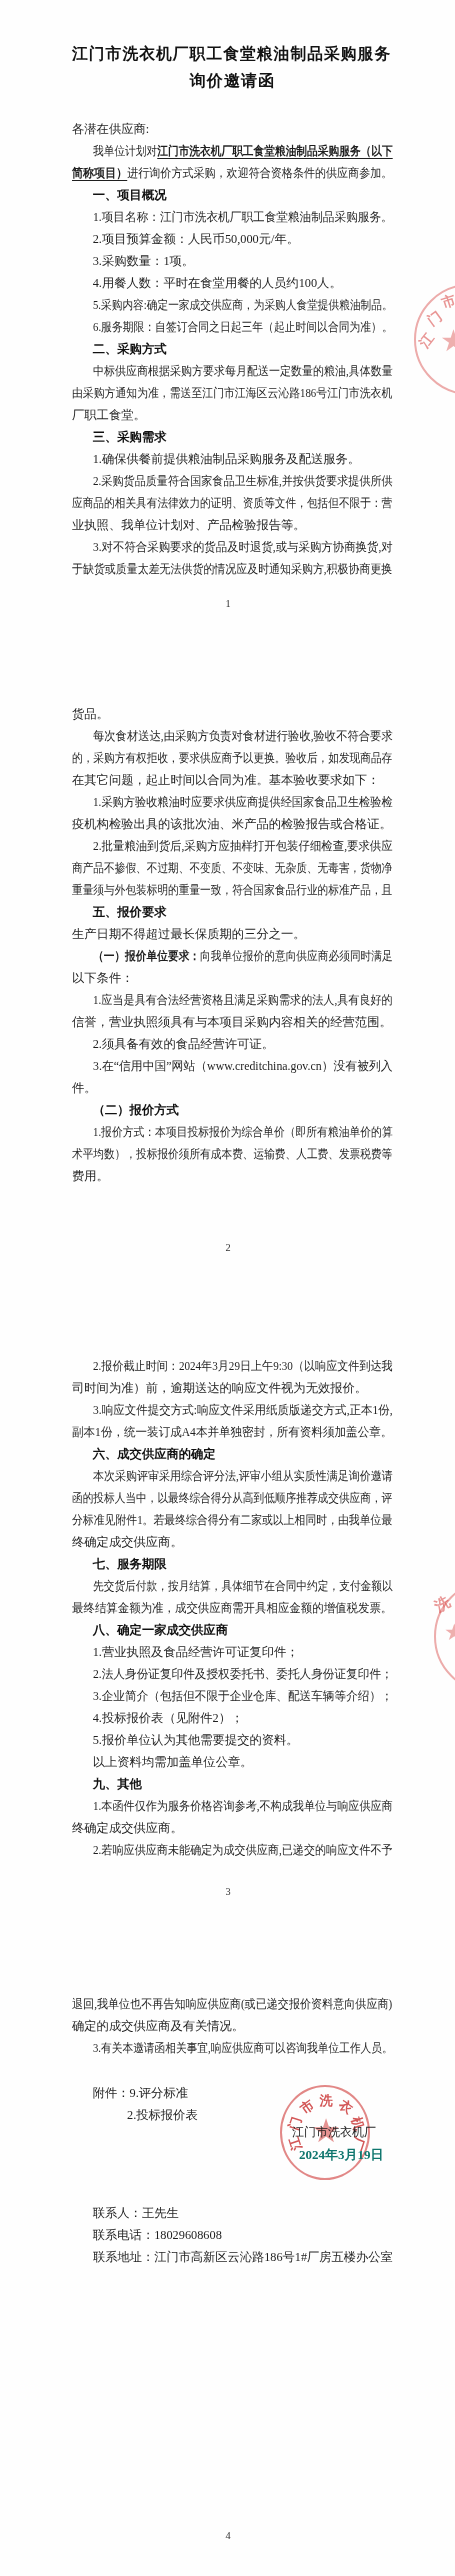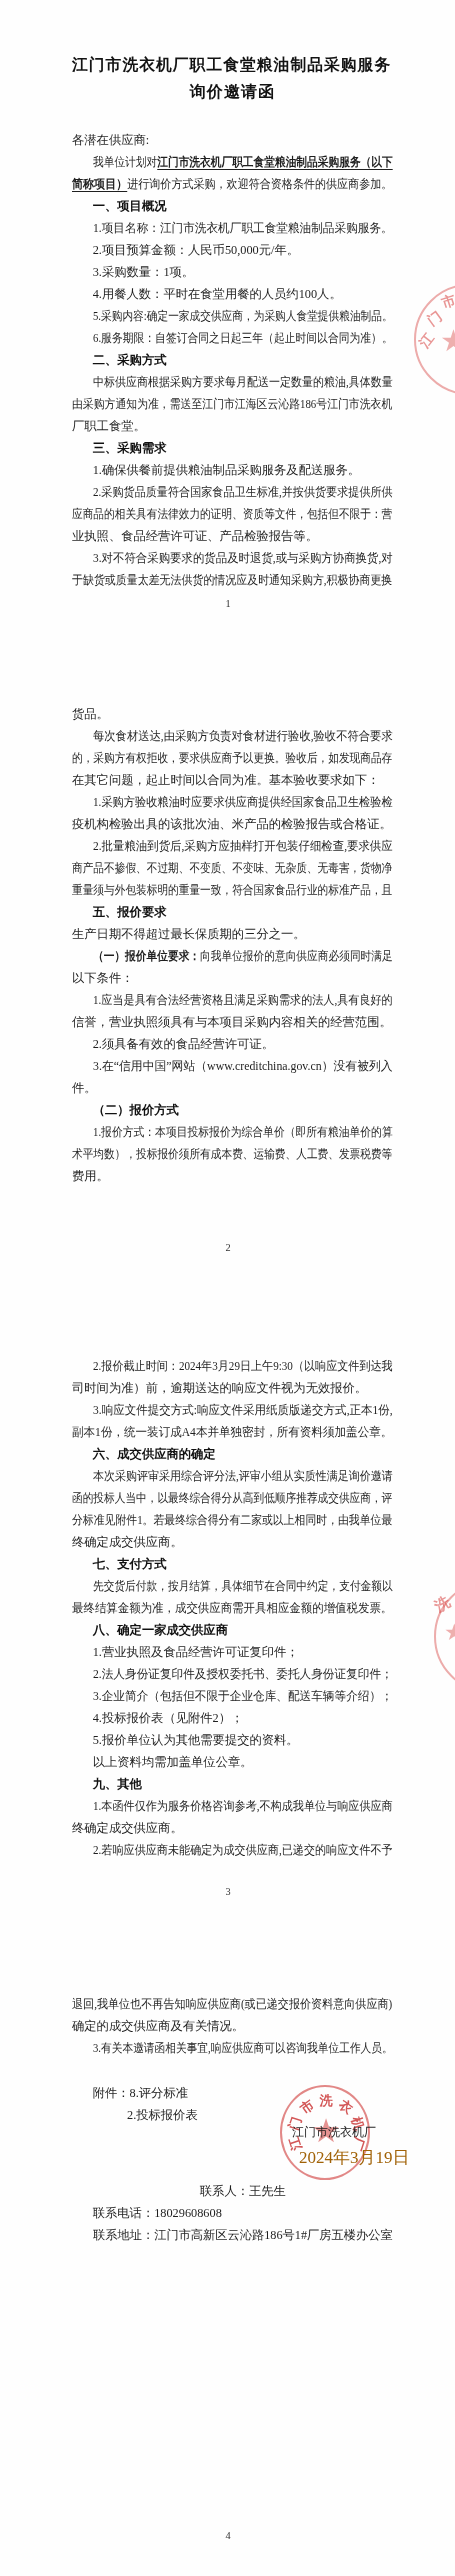--- a/index.html
+++ b/index.html
@@ -7,48 +7,48 @@
     position:relative;
     width:456px;height:2576px;
     background:#fefefe;
     overflow:hidden;
     font-family:"Liberation Serif","DejaVu Serif",serif;
     color:#222;
   }
   .page{position:absolute;left:0;width:456px;height:644px;overflow:hidden;}
   .page-1{top:0;}.page-2{top:644px;}.page-3{top:1288px;}.page-4{top:1932px;}
   .content{position:absolute;left:72px;top:0;width:321px;}
-  .page-1 .content{padding-top:51px;}
+  .page-1 .content{padding-top:40px;}
   .page-2 .content{padding-top:59px;}
   .page-3 .content{padding-top:67px;}
   .page-4 .content{padding-top:61px;}
   .line{
     position:relative;height:22px;line-height:22px;
     font-size:12.3px;white-space:nowrap;color:#1f1f1f;
   }
   .line .fit{display:inline-block;transform-origin:left center;}
   .line.ind{padding-left:20.7px;}
   .line.head{font-weight:bold;color:#111;}
   .line.t1,.line.t2{
     font-size:16px;font-weight:bold;text-align:center;
     height:27px;line-height:27px;letter-spacing:1.1px;color:#131313;
   }
   .line.t2{margin-bottom:24px;}
   .line.attach-first{margin-top:23px;}
   .line.attach2{padding-left:55px;}
-  .line.contact-first{margin-top:54px;text-align:center;}
+  .line.contact-first{margin-top:76px;}
   .b{font-weight:bold;}
   .u{text-decoration:underline;text-decoration-thickness:1.1px;text-underline-offset:2.9px;}
   .pagenum{
     position:absolute;left:0;right:0;top:598px;height:17px;
     text-align:center;font-size:10.3px;color:#333;
   }
   
   .sig-org{position:absolute;left:292px;top:192px;font-size:12px;color:#1f1f1f;z-index:2;white-space:nowrap;}
-  .sig-date{position:absolute;left:299px;top:214px;font-size:17px;color:#a16207;z-index:2;white-space:nowrap;}
+  .sig-date{position:absolute;left:299px;top:214px;font-size:13px;color:#0f766e;z-index:2;white-space:nowrap;font-weight:bold;}
   
   .seal{position:absolute;z-index:1;pointer-events:none;}
   .seal .ring{position:absolute;border-radius:50%;}
   .seal-main{left:280px;top:153px;width:92px;height:96px;}
   .seal-main .ring{left:0;top:0;width:86px;height:91px;border:2.9px solid rgba(207,57,55,.6);}
   .seal-main .star{
     position:absolute;left:50%;top:50%;transform:translate(-50%,-54%);
     font-size:33px;color:rgba(207,57,55,.55);line-height:1;
   }
   .seal-main .arc-ch{
@@ -89,21 +89,21 @@
         <div class="line body ind"><span class="fit" style="transform: scaleX(0.869552);"><span>5.采购内容:确定一家成交供应商，为采购人食堂提供粮油制品。</span></span></div>
         <div class="line body ind"><span class="fit" style="transform: scaleX(0.878274);"><span>6.服务期限：自签订合同之日起三年（起止时间以合同为准）。</span></span></div>
         <div class="line head ind"><span class="fit"><span>二、采购方式</span></span></div>
         <div class="line body ind"><span class="fit" style="transform: scaleX(0.894389);"><span>中标供应商根据采购方要求每月配送一定数量的粮油,具体数量</span></span></div>
         <div class="line body"><span class="fit" style="transform: scaleX(0.882933);"><span>由采购方通知为准，需送至江门市江海区云沁路186号江门市洗衣机</span></span></div>
         <div class="line body"><span class="fit"><span>厂职工食堂。</span></span></div>
         <div class="line head ind"><span class="fit"><span>三、采购需求</span></span></div>
         <div class="line body ind"><span class="fit"><span>1.确保供餐前提供粮油制品采购服务及配送服务。</span></span></div>
         <div class="line body ind"><span class="fit" style="transform: scaleX(0.90267);"><span>2.采购货品质量符合国家食品卫生标准,并按供货要求提供所供</span></span></div>
         <div class="line body"><span class="fit" style="transform: scaleX(0.868217);"><span>应商品的相关具有法律效力的证明、资质等文件，包括但不限于：营</span></span></div>
-        <div class="line body"><span class="fit"><span>业执照、食品经营许可证、产品检验报告等。</span></span></div>
+        <div class="line body"><span class="fit"><span>业执照、我单位计划对、产品检验报告等。</span></span></div>
         <div class="line body ind"><span class="fit" style="transform: scaleX(0.928461);"><span>3.对不符合采购要求的货品及时退货,或与采购方协商换货,对</span></span></div>
         <div class="line body"><span class="fit" style="transform: scaleX(0.890479);"><span>于缺货或质量太差无法供货的情况应及时通知采购方,积极协商更换</span></span></div>
       </div>
       <div class="pagenum">1</div>
       <div class="seal seal-partial seal-a">
         <div class="ring"></div>
         <span class="ch ch1">江</span>
         <span class="ch ch2">门</span>
         <span class="ch ch3">市</span>
         <span class="pstar">★</span>
@@ -140,21 +140,21 @@
       <div class="content">
         <div class="line body ind"><span class="fit" style="transform: scaleX(0.901724);"><span>2.报价截止时间：2024年3月29日上午9:30（以响应文件到达我</span></span></div>
         <div class="line body"><span class="fit"><span>司时间为准）前，逾期送达的响应文件视为无效报价。</span></span></div>
         <div class="line body ind"><span class="fit" style="transform: scaleX(0.936367);"><span>3.响应文件提交方式:响应文件采用纸质版递交方式,正本1份,</span></span></div>
         <div class="line body"><span class="fit" style="transform: scaleX(0.939548);"><span>副本1份，统一装订成A4本并单独密封，所有资料须加盖公章。</span></span></div>
         <div class="line head ind"><span class="fit"><span>六、成交供应商的确定</span></span></div>
         <div class="line body ind"><span class="fit" style="transform: scaleX(0.894389);"><span>本次采购评审采用综合评分法,评审小组从实质性满足询价邀请</span></span></div>
         <div class="line body"><span class="fit" style="transform: scaleX(0.868217);"><span>函的投标人当中，以最终综合得分从高到低顺序推荐成交供应商，评</span></span></div>
         <div class="line body"><span class="fit" style="transform: scaleX(0.882933);"><span>分标准见附件1。若最终综合得分有二家或以上相同时，由我单位最</span></span></div>
         <div class="line body"><span class="fit"><span>终确定成交供应商。</span></span></div>
-        <div class="line head ind"><span class="fit"><span>七、支付方式</span></span></div>
+        <div class="line head ind"><span class="fit"><span>七、服务期限</span></span></div>
         <div class="line body ind"><span class="fit" style="transform: scaleX(0.870432);"><span>先交货后付款，按月结算，具体细节在合同中约定，支付金额以</span></span></div>
         <div class="line body"><span class="fit" style="transform: scaleX(0.930233);"><span>最终结算金额为准，成交供应商需开具相应金额的增值税发票。</span></span></div>
         <div class="line head ind"><span class="fit"><span>八、确定一家成交供应商</span></span></div>
         <div class="line body ind"><span class="fit"><span>1.营业执照及食品经营许可证复印件；</span></span></div>
         <div class="line body ind"><span class="fit" style="transform: scaleX(0.946489);"><span>2.法人身份证复印件及授权委托书、委托人身份证复印件；</span></span></div>
         <div class="line body ind"><span class="fit" style="transform: scaleX(0.946489);"><span>3.企业简介（包括但不限于企业仓库、配送车辆等介绍）；</span></span></div>
         <div class="line body ind"><span class="fit"><span>4.投标报价表（见附件2）；</span></span></div>
         <div class="line body ind"><span class="fit"><span>5.报价单位认为其他需要提交的资料。</span></span></div>
         <div class="line body ind"><span class="fit"><span>以上资料均需加盖单位公章。</span></span></div>
         <div class="line head ind"><span class="fit"><span>九、其他</span></span></div>
@@ -167,21 +167,21 @@
         <div class="ring"></div>
         <span class="ch ch1">洗</span>
         <span class="pstar">★</span>
       </div>
     </div>
     <div class="page page-4">
       <div class="content">
         <div class="line body"><span class="fit" style="transform: scaleX(0.900751);"><span>退回,我单位也不再告知响应供应商(或已递交报价资料意向供应商)</span></span></div>
         <div class="line body"><span class="fit"><span>确定的成交供应商及有关情况。</span></span></div>
         <div class="line body ind"><span class="fit" style="transform: scaleX(0.870432);"><span>3.有关本邀请函相关事宜,响应供应商可以咨询我单位工作人员。</span></span></div>
-        <div class="line attach-first ind"><span class="fit"><span>附件：8.评分标准</span></span></div>
+        <div class="line attach-first ind"><span class="fit"><span>附件：9.评分标准</span></span></div>
         <div class="line attach2"><span class="fit"><span>2.投标报价表</span></span></div>
         <div class="line contact-first ind"><span class="fit"><span>联系人：王先生</span></span></div>
         <div class="line contact ind"><span class="fit"><span>联系电话：18029608608</span></span></div>
         <div class="line contact ind"><span class="fit" style="transform: scaleX(0.994779);"><span>联系地址：江门市高新区云沁路186号1#厂房五楼办公室</span></span></div>
       </div>
       <div class="pagenum">4</div>
       <div class="sig-org">江门市洗衣机厂</div>
       <div class="sig-date">2024年3月19日</div>
       <div class="seal seal-main">
         <div class="ring"></div>

